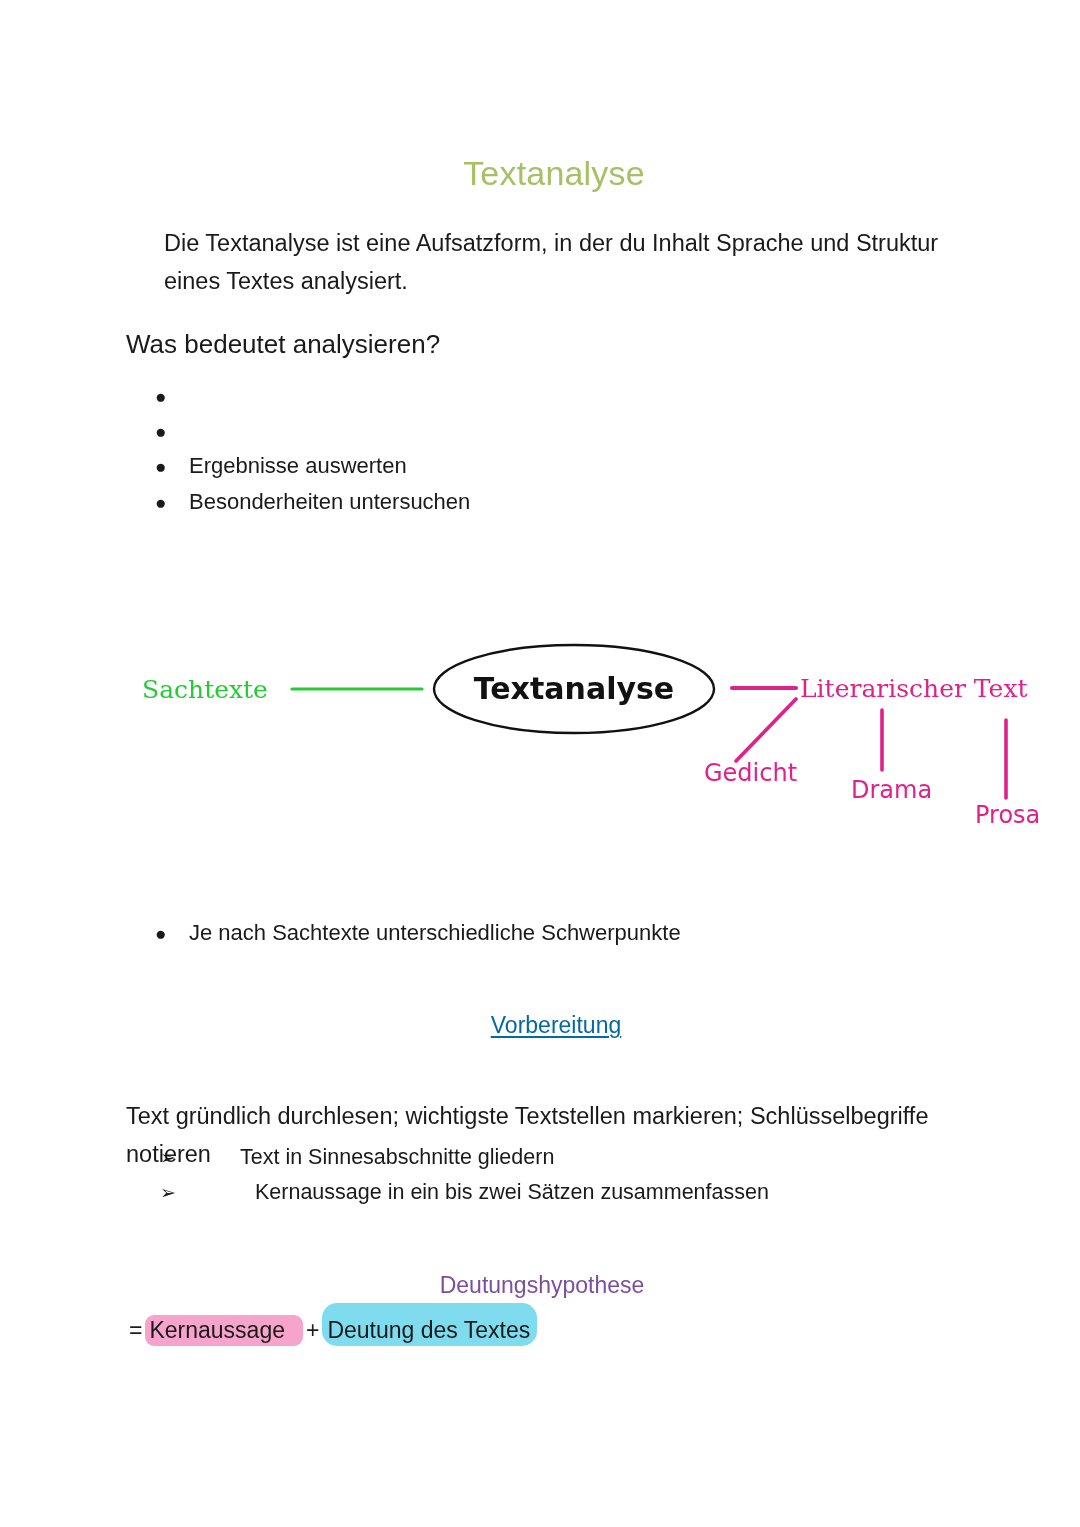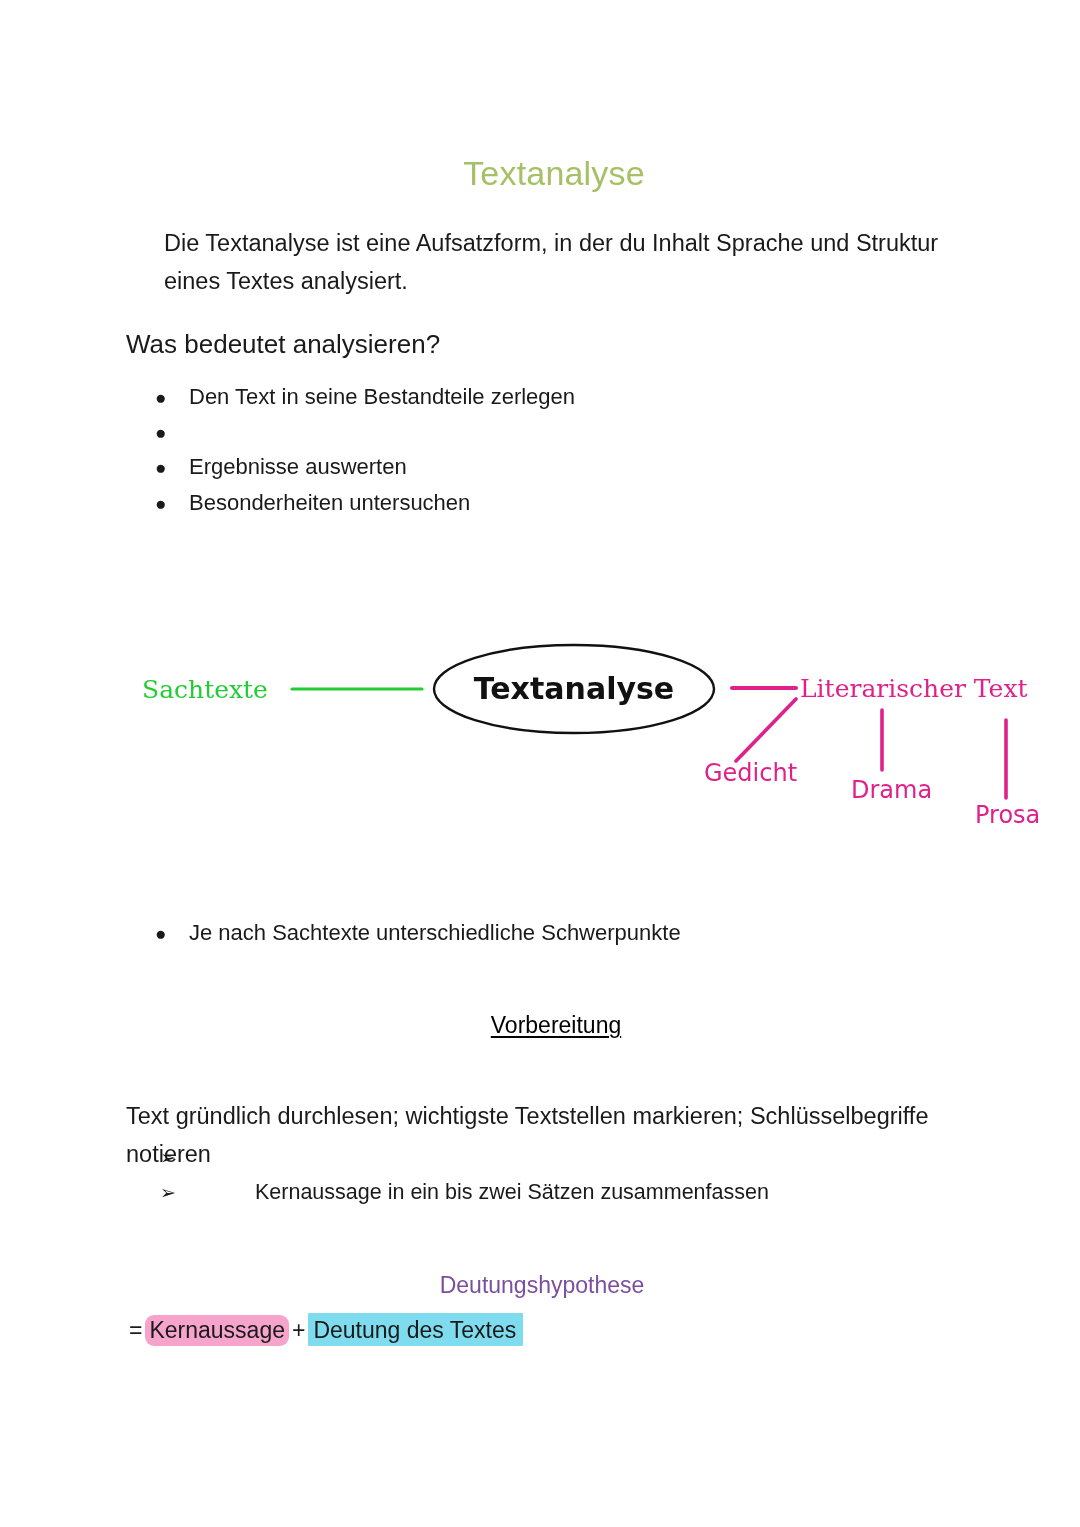--- a/index.html
+++ b/index.html
@@ -122,21 +122,21 @@
   }
 
   
   .section-heading {
     position: absolute;
     left: 0;
     top: 1012px;
     width: 1080px;
     text-align: center;
     font-size: 23px;
-    color: #000000;
+    color: #0369a1;
     padding-left: 32px;
     box-sizing: border-box;
   }
   .section-heading span {
     text-decoration: underline;
     text-decoration-thickness: 1.5px;
     text-underline-offset: 3px;
   }
 
   .prep-para {
@@ -196,48 +196,47 @@
     left: 126px;
     top: 1314px;
     font-size: 23px;
     line-height: 32px;
     color: #1a1a1a;
     white-space: nowrap;
   }
   .formula .hl-pink {
     background: #f7a4cd;
     border-radius: 9px;
-    padding: 2px 4px 3px 4px;
+    padding: 2px 18px 3px 4px;
     color: #1a1a1a;
   }
   .formula .hl-cyan {
     background: #7edcee;
-    border-radius: 1px;
-    padding: 4px 7px 3px 5px;
+    border-radius: 15px;
+    padding: 14px 7px 3px 5px;
     color: #1a1a1a;
   }
   .formula .op {
     padding: 0 3px;
   }
 </style>
 </head>
 <body>
 
 <div class="page">
 
   <div class="doc-title">Textanalyse</div>
 
   <p class="intro-para">Die Textanalyse ist eine Aufsatzform, in der du Inhalt Sprache und Struktur eines Textes analysiert.</p>
 
   <div class="question">Was bedeutet analysieren?</div>
 
   <ul class="bullet-list">
     <li>
       <span class="dot">●</span>
-      <span>Den Text in seine Bestandteile zerlegen</span>
     </li>
     <li>
       <span class="dot">●</span>
     </li>
     <li>
       <span class="dot">●</span>
       <span>Ergebnisse auswerten</span>
     </li>
     <li>
       <span class="dot">●</span>
@@ -281,20 +280,21 @@
 
   <div class="section-heading">
     <span>Vorbereitung</span>
   </div>
 
   <p class="prep-para">Text gründlich durchlesen; wichtigste Textstellen markieren; Schlüsselbegriffe notieren</p>
 
   <ul class="arrow-list">
     <li>
       <span class="arrow">➢</span>
+      <span>Text in Sinnesabschnitte gliedern</span>
     </li>
     <li class="indented">
       <span class="arrow">➢</span>
       <span>Kernaussage in ein bis zwei Sätzen zusammenfassen</span>
     </li>
   </ul>
 
   <div class="hypothesis-heading">Deutungshypothese</div>
 
   <div class="formula">

